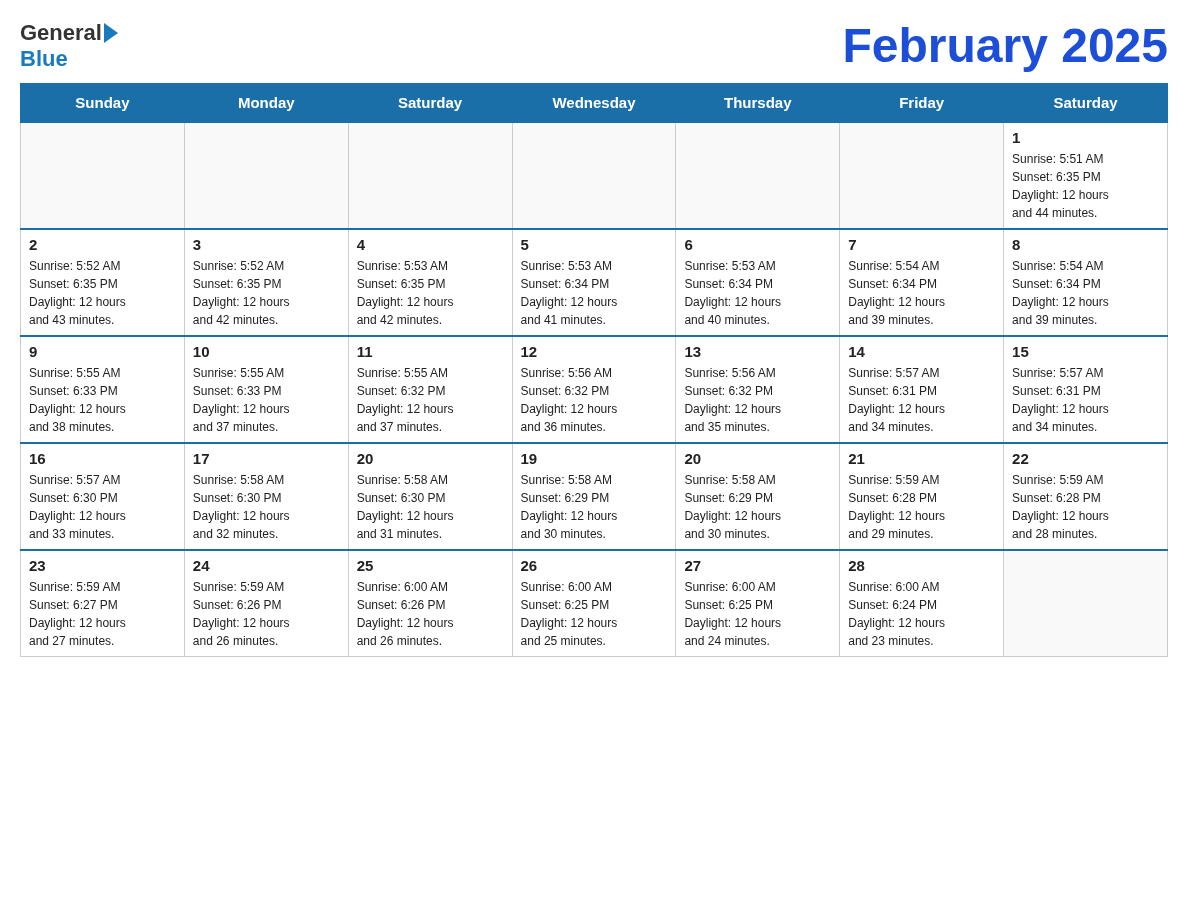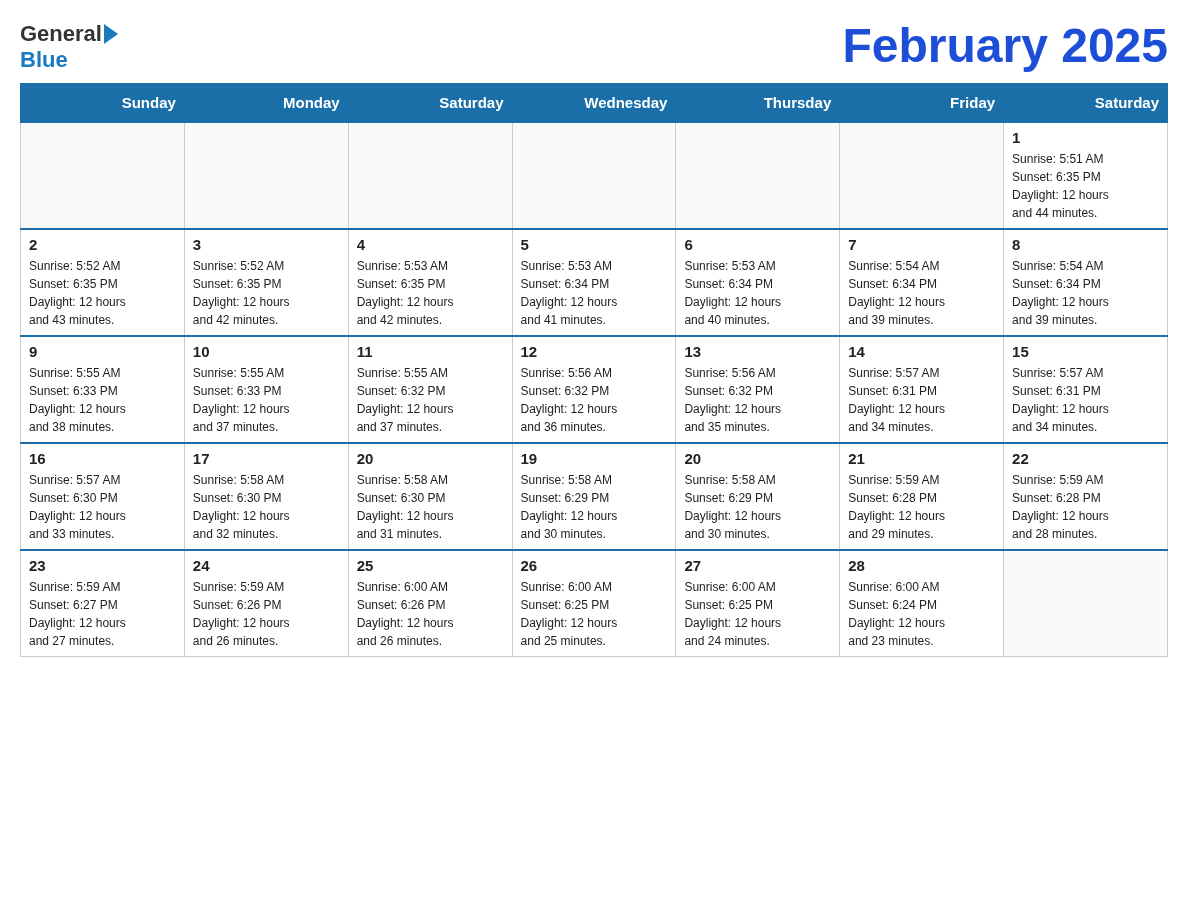--- a/index.html
+++ b/index.html
@@ -6,21 +6,21 @@
     body {
       font-family: Arial, sans-serif;
       background: #fff;
       padding: 20px;
       width: 1188px;
       min-height: 918px;
     }
     .header {
       display: flex;
       justify-content: space-between;
-      align-items: flex-end;
+      align-items: center;
       margin-bottom: 10px;
     }
     .logo-text-general {
       font-size: 22px;
       font-weight: bold;
       color: #333;
     }
     .logo-arrow {
       width: 0;
       height: 0;
@@ -55,21 +55,21 @@
       width: 100%;
       border-collapse: collapse;
       margin-top: 10px;
     }
     .calendar th {
       background-color: #1a6fa8;
       color: #fff;
       font-size: 15px;
       font-weight: bold;
       padding: 10px 8px;
-      text-align: right;
+      text-align: center;
       border: 1px solid #1a6fa8;
     }
     .calendar td {
       vertical-align: top;
       border: 1px solid #ccc;
       padding: 6px 8px;
       width: 14.28%;
       min-height: 110px;
       font-size: 12.5px;
       color: #222;

